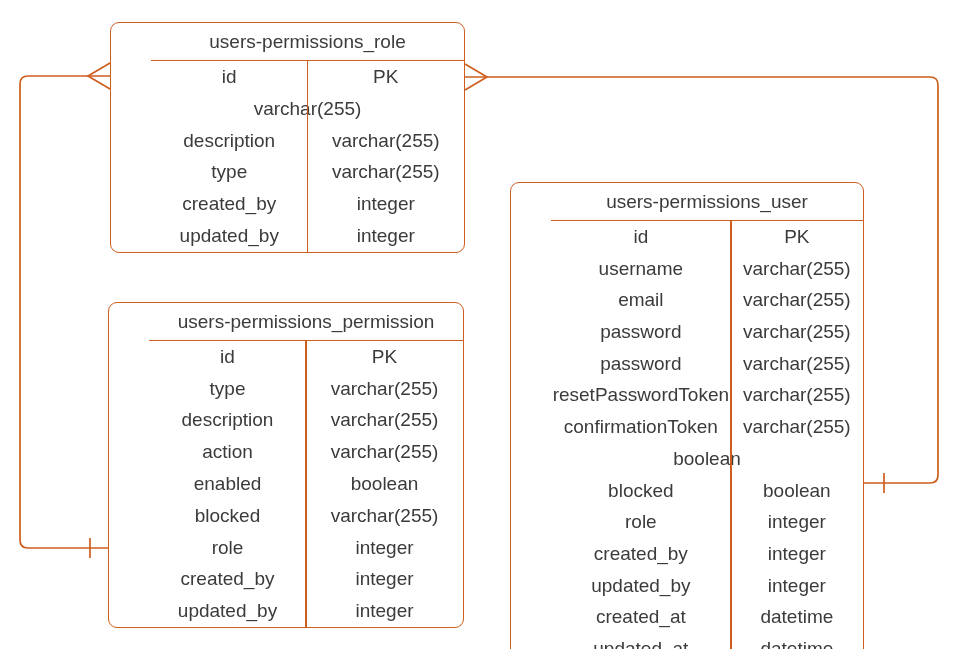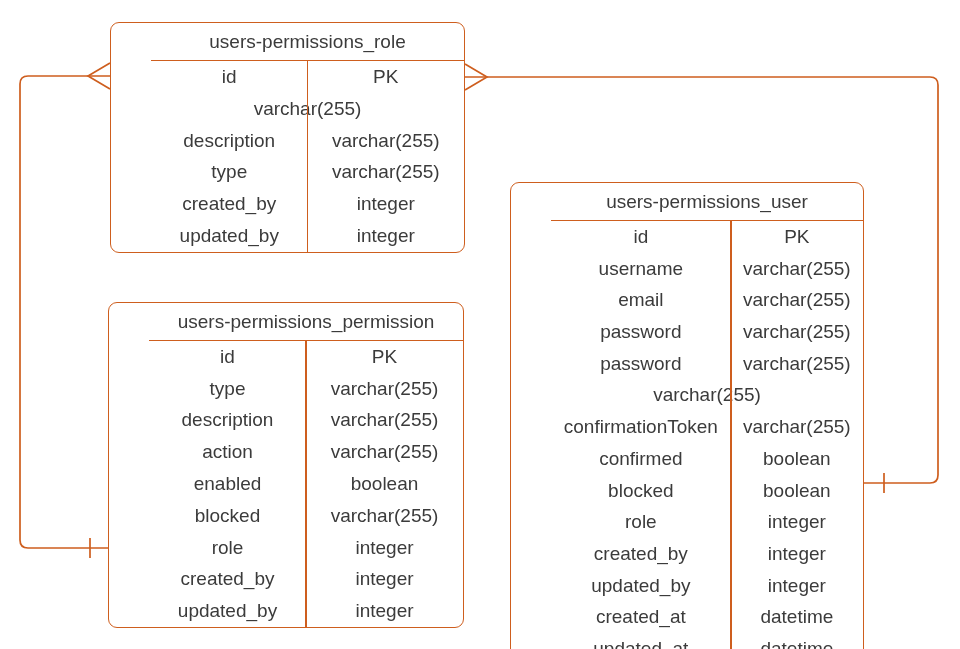--- a/index.html
+++ b/index.html
@@ -193,28 +193,28 @@
         </div>
         <div class="entity-row">
           <div class="cell name">password</div>
           <div class="cell type">varchar(255)</div>
         </div>
         <div class="entity-row">
           <div class="cell name">password</div>
           <div class="cell type">varchar(255)</div>
         </div>
         <div class="entity-row">
+          <div class="cell name">resetPasswordToken</div>
           <div class="cell type">varchar(255)</div>
         </div>
         <div class="entity-row">
           <div class="cell name">confirmationToken</div>
           <div class="cell type">varchar(255)</div>
         </div>
         <div class="entity-row">
-          <div class="cell name">confirmed</div>
           <div class="cell type">boolean</div>
         </div>
         <div class="entity-row">
           <div class="cell name">blocked</div>
           <div class="cell type">boolean</div>
         </div>
         <div class="entity-row">
           <div class="cell name">role</div>
           <div class="cell type">integer</div>
         </div>

